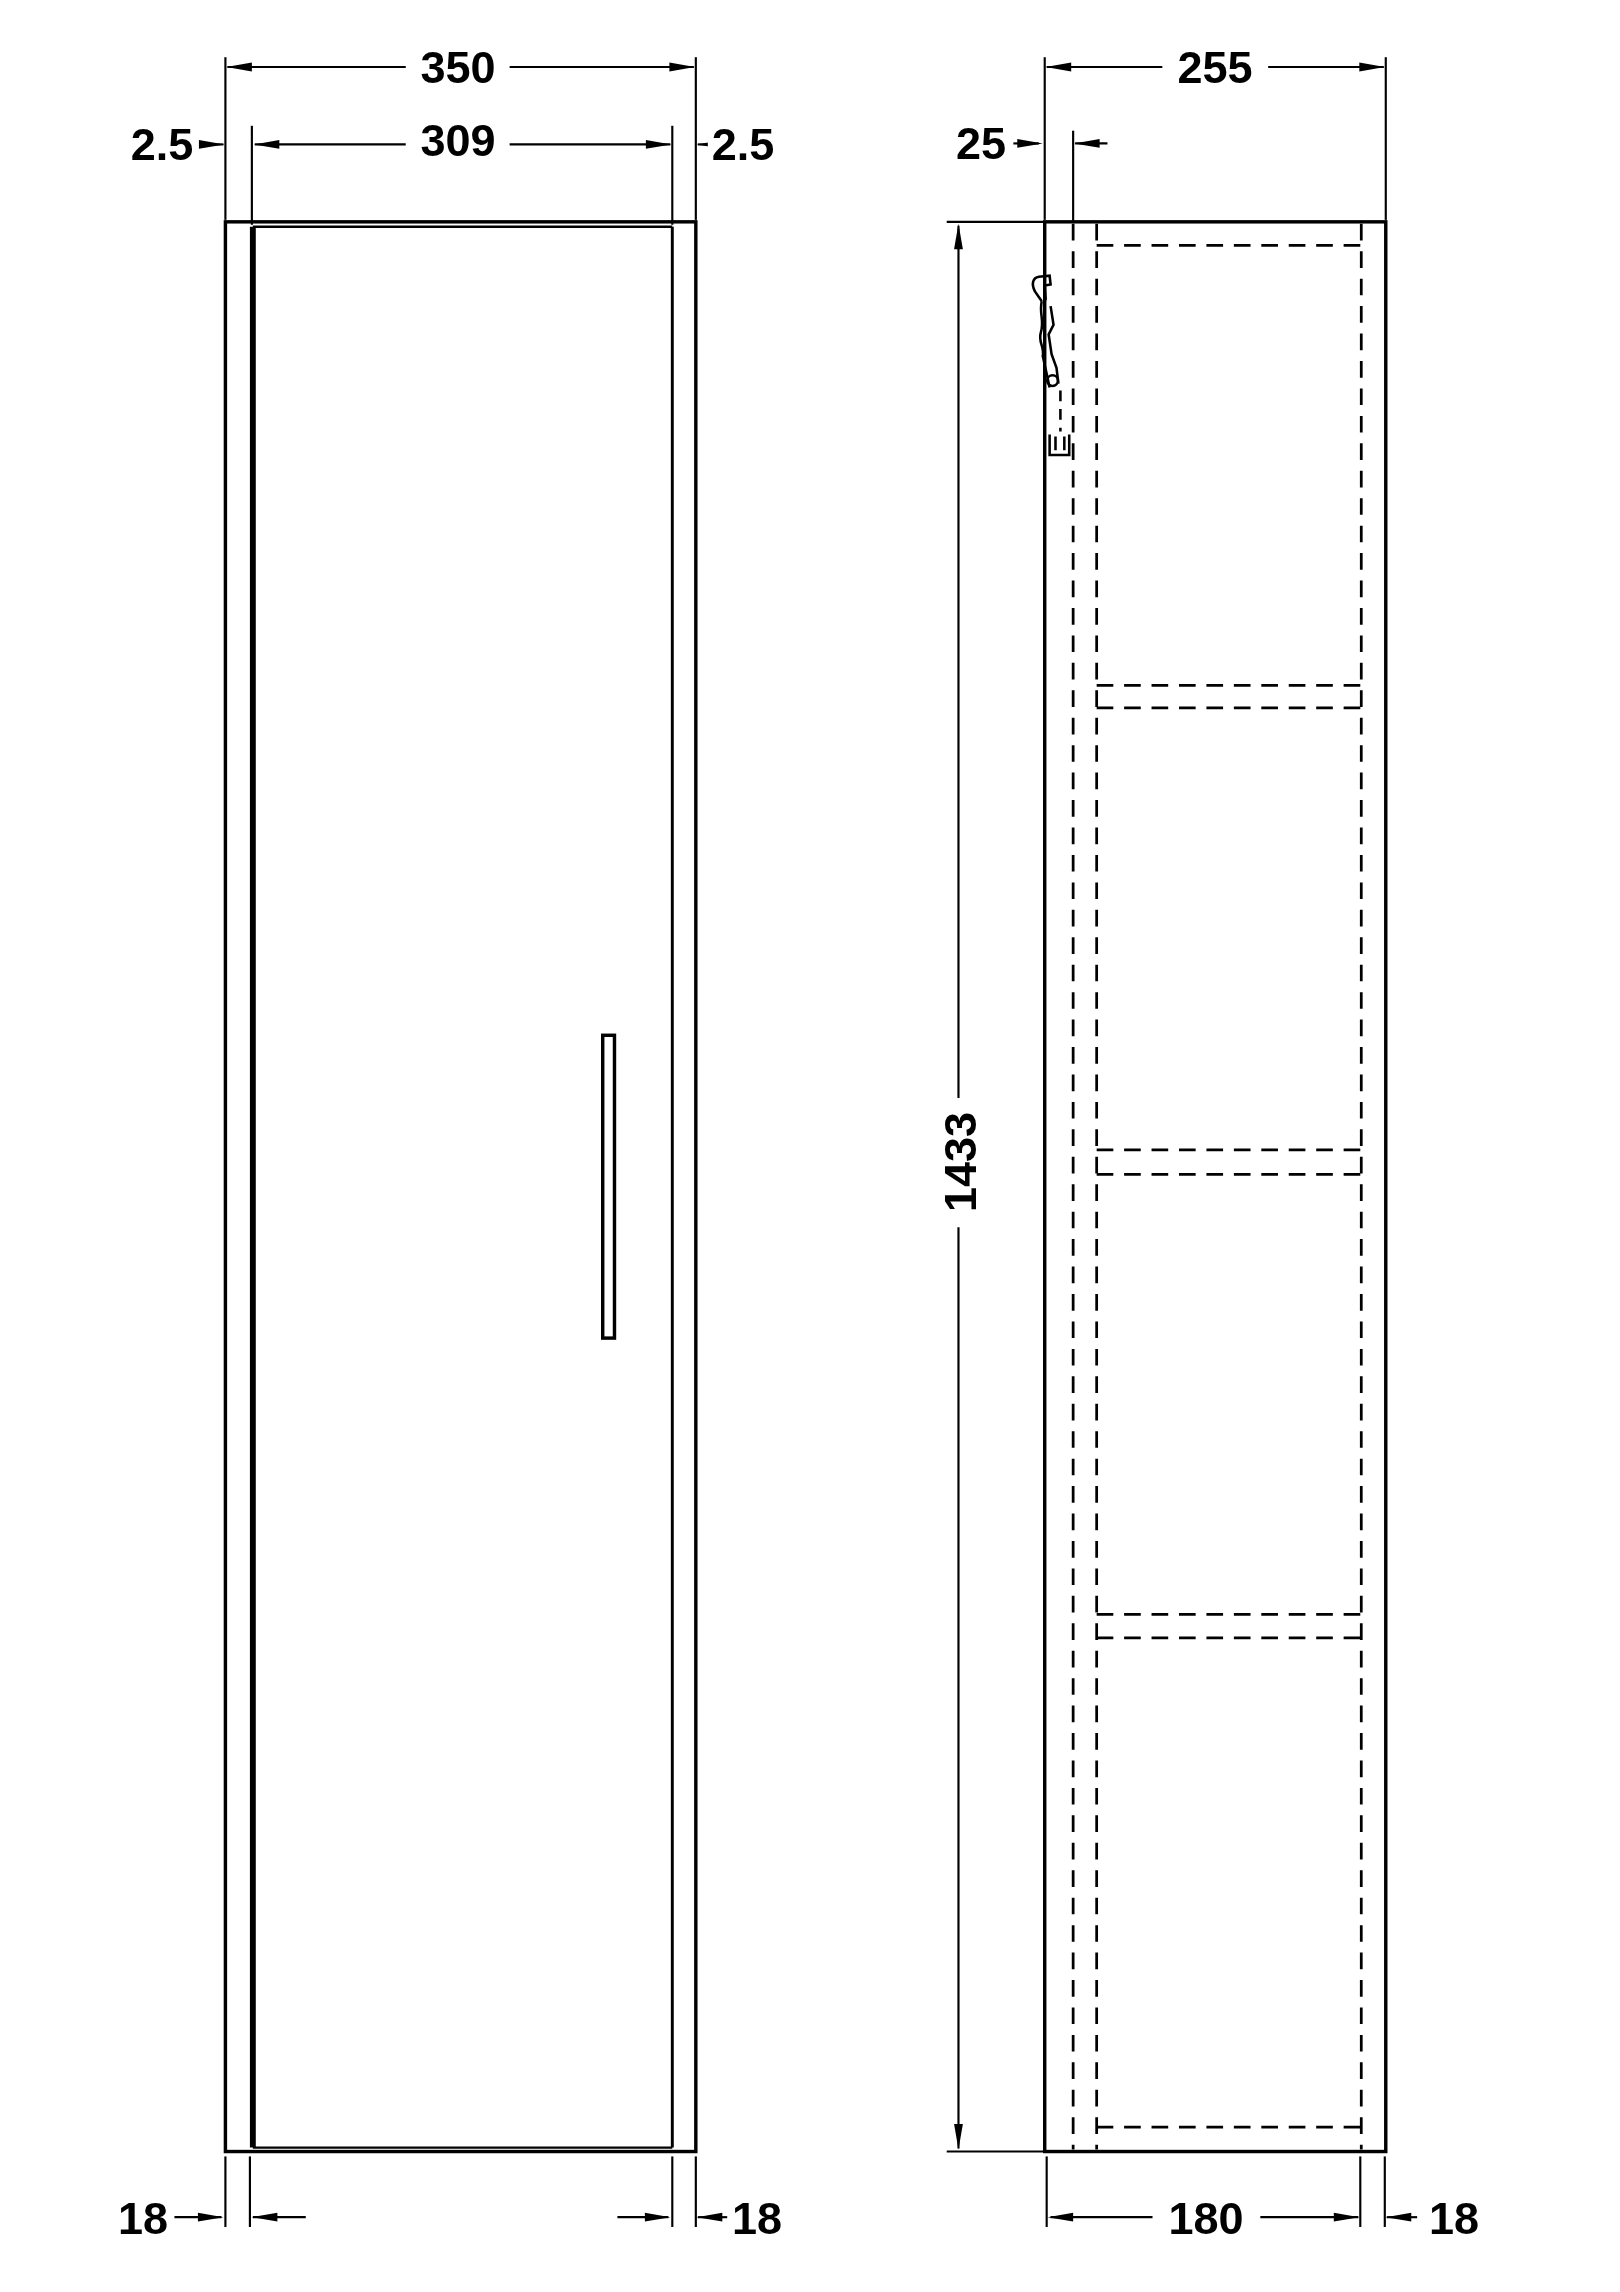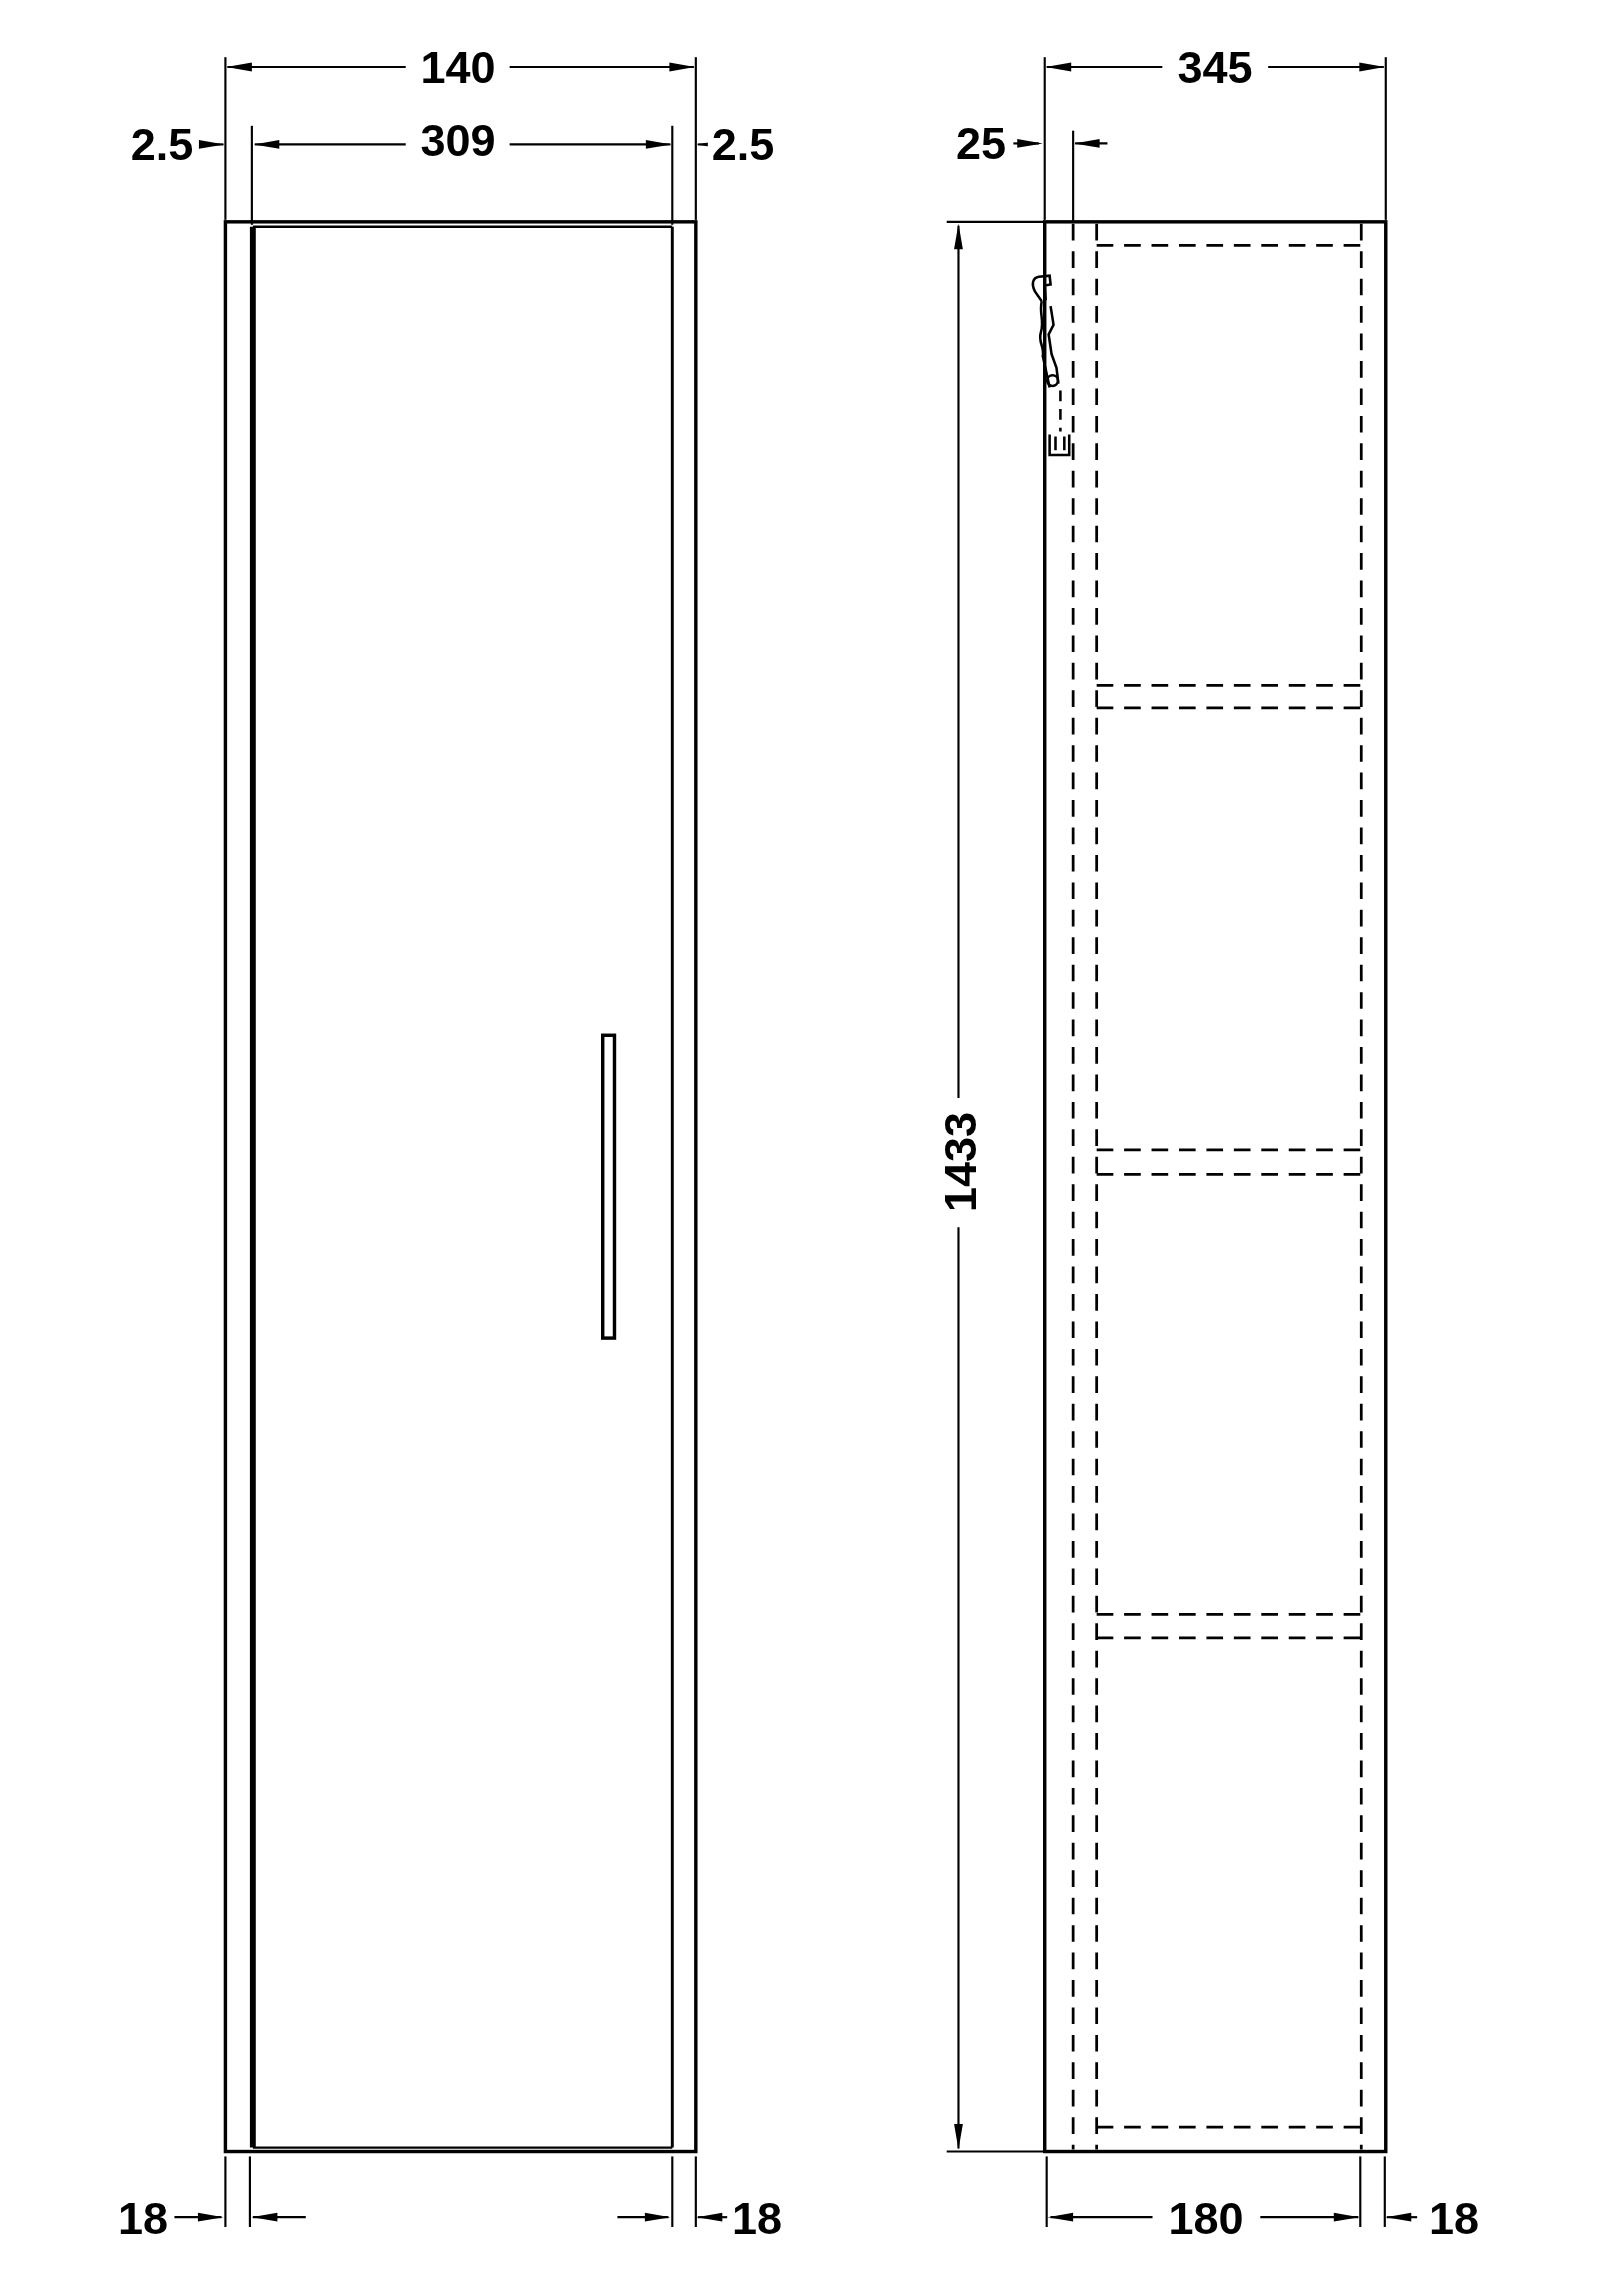--- a/index.html
+++ b/index.html
@@ -146,27 +146,27 @@
       <line x1="1072" y1="2262" x2="1176" y2="2262"></line>
       <line x1="1286" y1="2262" x2="1386" y2="2262"></line>
       <polygon points="1069,2262 1095,2257.5 1095,2266.5" fill="#000" stroke="none"></polygon>
       <polygon points="1387,2262 1361,2257.5 1361,2266.5" fill="#000" stroke="none"></polygon>
 
       <line x1="1415" y1="2262" x2="1446" y2="2262"></line>
       <polygon points="1414,2262 1440,2257.5 1440,2266.5" fill="#000" stroke="none"></polygon>
     </g>
   </svg>
 
-  <div class="dim-label" style="left:458px;top:67px;">140</div>
+  <div class="dim-label" style="left:458px;top:67px;">350</div>
   <div class="dim-label" style="left:458px;top:140px;">309</div>
   <div class="dim-label" style="left:162px;top:144px;">2.5</div>
   <div class="dim-label" style="left:743px;top:144px;">2.5</div>
   <div class="dim-label" style="left:143px;top:2218px;">18</div>
   <div class="dim-label" style="left:757px;top:2218px;">18</div>
 
-  <div class="dim-label" style="left:1215px;top:67px;">345</div>
+  <div class="dim-label" style="left:1215px;top:67px;">255</div>
   <div class="dim-label" style="left:981px;top:143px;">25</div>
   <div class="dim-label rot" style="left:960px;top:1162px;">1433</div>
   <div class="dim-label" style="left:1206px;top:2218px;">180</div>
   <div class="dim-label" style="left:1454px;top:2218px;">18</div>
 
 </div>
 
 
 </body></html>

